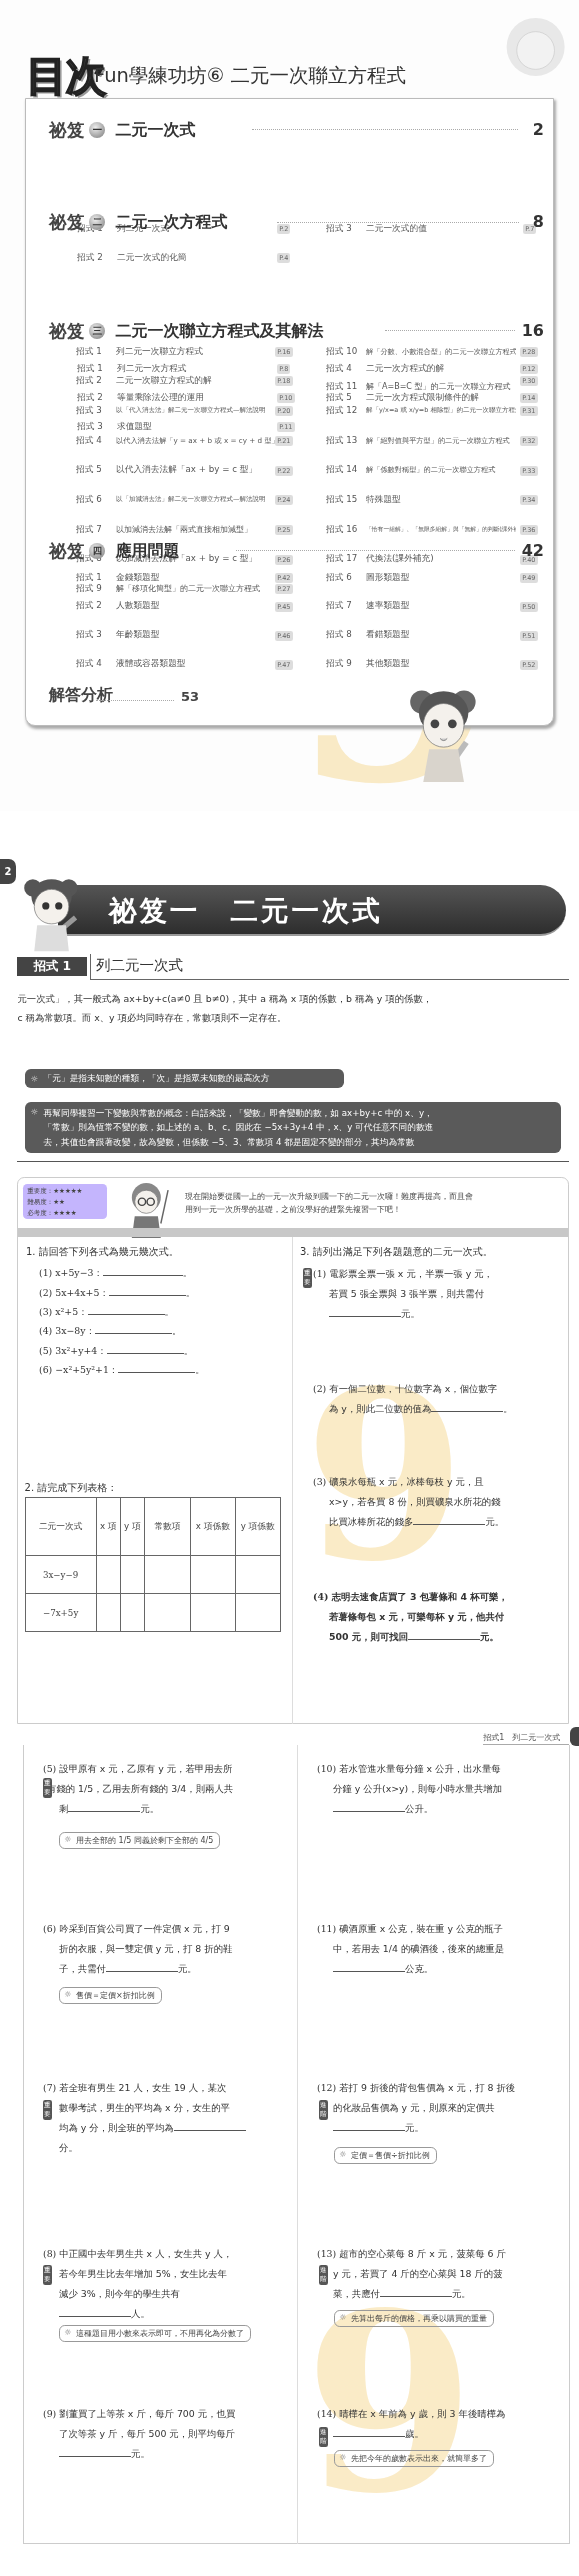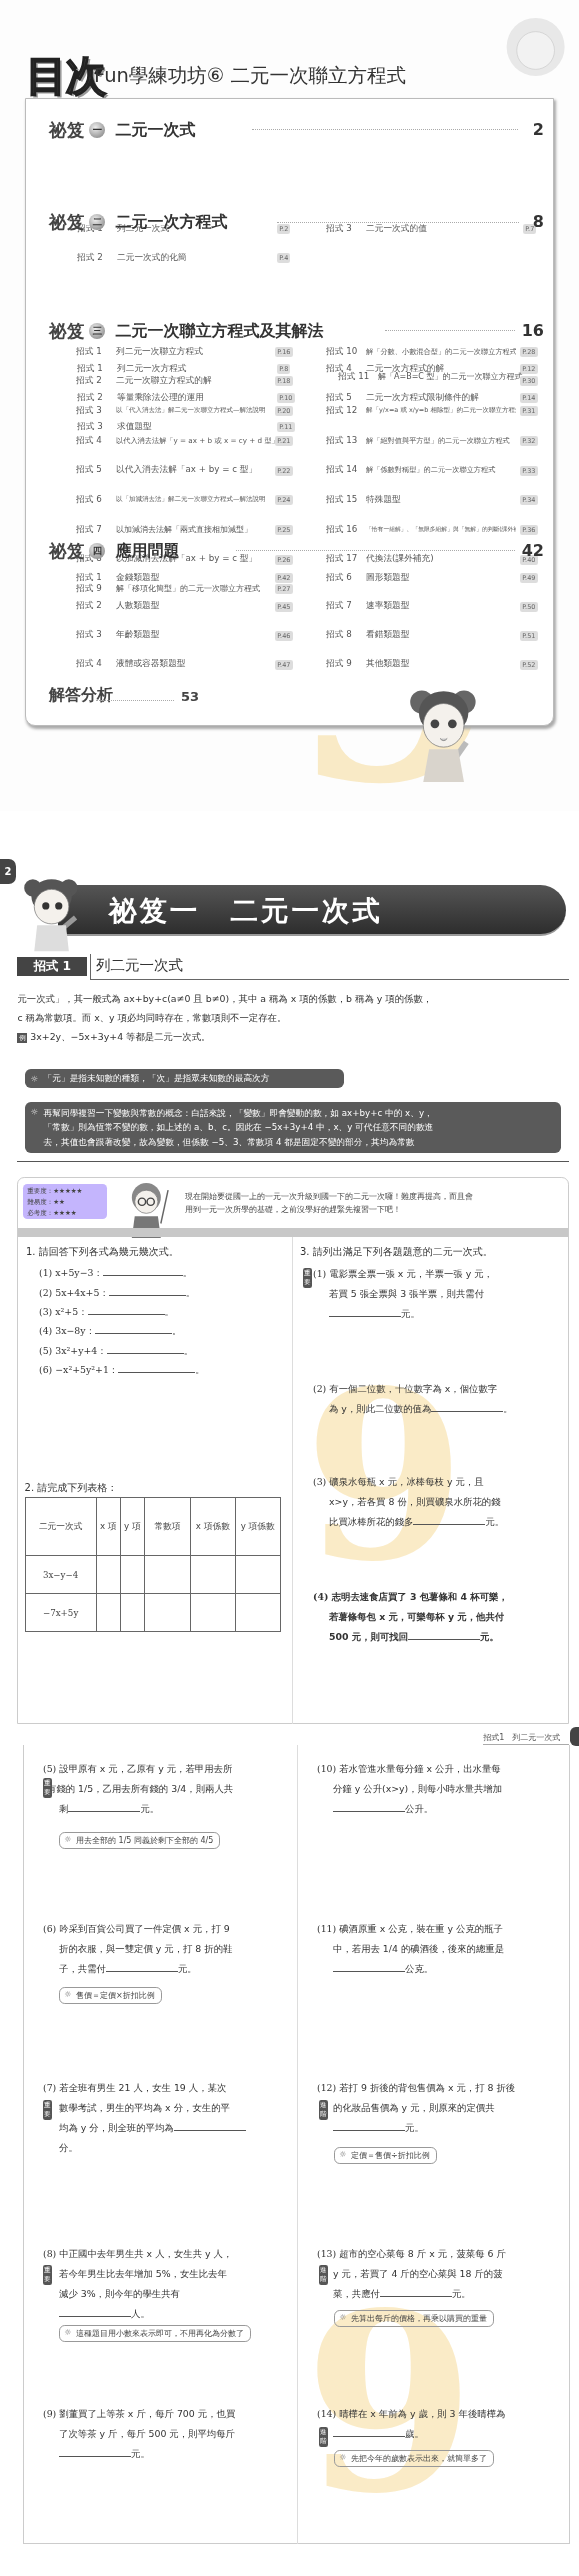--- a/index.html
+++ b/index.html
@@ -196,21 +196,21 @@
     <span class="lab" style="font-size:8.7px">招式 9</span>
     <span class="txt">解「移項化簡型」的二元一次聯立方程式</span>
   </div>
 <div class="pbadge" style="left:275px; top:584px;">P.27</div>
 
 <div class="toc-item" style="left:326px; top:345px; width:190px; font-size:7.2px;">
     <span class="lab" style="font-size:8.7px">招式 10</span>
     <span class="txt">解「分數、小數混合型」的二元一次聯立方程式</span>
   </div>
 <div class="pbadge" style="left:520px; top:347px;">P.28</div>
-<div class="toc-item" style="left:326px; top:370px; width:190px; font-size:8px;margin-left:12px;">
+<div class="toc-item" style="left:326px; top:380px; width:190px; font-size:8px;">
     <span class="lab" style="font-size:8.7px">招式 11</span>
     <span class="txt">解「A=B=C 型」的二元一次聯立方程式</span>
   </div>
 <div class="pbadge" style="left:520px; top:376px;">P.30</div>
 <div class="toc-item" style="left:326px; top:404px; width:190px; font-size:6.5px;">
     <span class="lab" style="font-size:8.7px">招式 12</span>
     <span class="txt">解「y/x=a 或 x/y=b 相除型」的二元一次聯立方程式</span>
   </div>
 <div class="pbadge" style="left:520px; top:406px;">P.31</div>
 <div class="toc-item" style="left:326px; top:434px; width:190px; font-size:7.2px;">
@@ -321,21 +321,20 @@
 <div class="chapter-title" style="left:109px;">祕笈一　二元一次式</div>
 
 <div class="zs-tag" style="width:70px; left:17.4px;">招式 1</div>
 <div class="zs-vline" style="left:90px"></div>
 <div class="zs-title" style="left:96px;">列二元一次式</div>
 <div class="zs-line" style="left:90px; width:479px;"></div>
 
 <div class="para" style="top:989px;">
   <div>元一次式」，其一般式為 ax+by+c(a≠0 且 b≠0)，其中 a 稱為 x 項的係數，b 稱為 y 項的係數，</div>
   <div>c 稱為常數項。而 x、y 項必均同時存在，常數項則不一定存在。</div>
-  <div><span class="ex-badge">例</span><span>3x+2y、−5x+3y+4 等都是二元一次式。</span></div>
 </div>
 
 <div class="tip-dark" style="left:24.6px; top:1069px; width:319px;">
   <span class="bulb">☼</span>
   <span>「元」是指未知數的種類，「次」是指眾未知數的最高次方</span>
 </div>
 <div class="tip-dark" style="left:24.6px; top:1102px; width:536px; padding-top:3.6px; padding-bottom:3.6px;">
   <span class="bulb">☼</span>
   <div>再幫同學複習一下變數與常數的概念：白話來說，「變數」即會變動的數，如 ax+by+c 中的 x、y，</div>
   <div>「常數」則為恆常不變的數，如上述的 a、b、c。因此在 −5x+3y+4 中，x、y 可代任意不同的數進</div>
@@ -377,21 +376,21 @@
   <tbody>
       <tr>
     <th style="width:71px">二元一次式</th>
     <th>x 項</th>
     <th>y 項</th>
     <th style="width:46px">常數項</th>
     <th>x 項係數</th>
     <th>y 項係數</th>
   </tr>
   <tr>
-    <td>3x−y−4</td>
+    <td>3x−y−9</td>
     <td></td>
         <td></td>
     <td></td>
         <td></td>
     <td></td>
   </tr>
   <tr>
     <td>−7x+5y</td>
     <td></td>
         <td></td>

